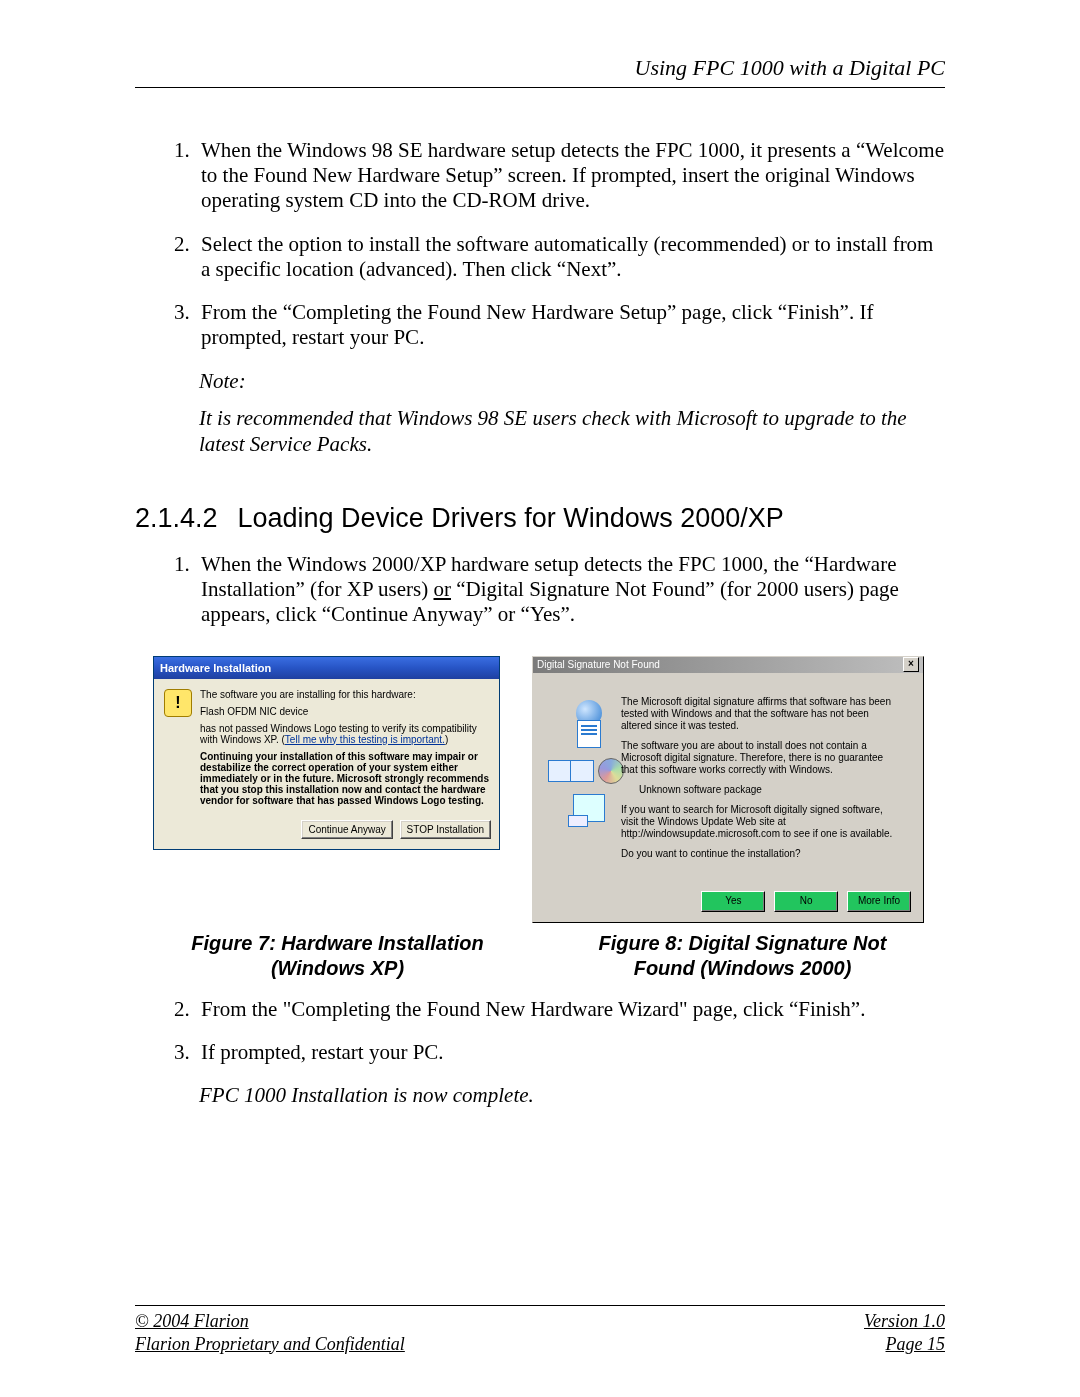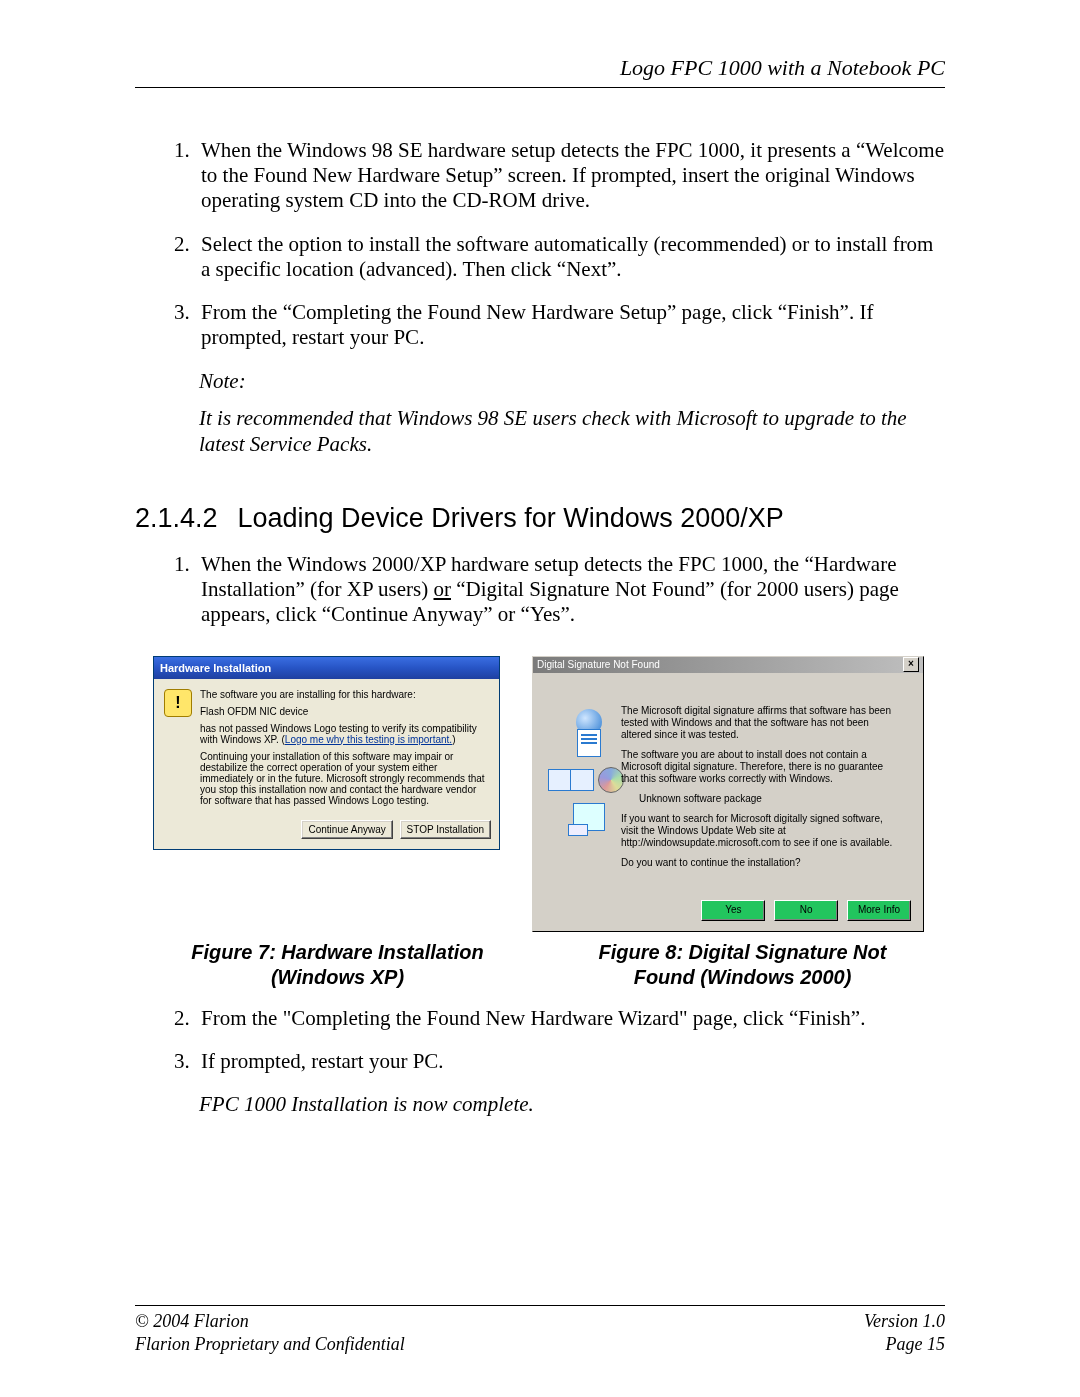--- a/index.html
+++ b/index.html
@@ -111,21 +111,21 @@
   }
   .dlg-xp .ex-icon::after{
     content:"!";
     position:absolute; left:0; right:0; top:0; bottom:0;
     text-align:center; line-height:26px;
     font-weight:bold; color:#000; font-size:16px;
   }
   .dlg-xp .txtcol { flex:1 1 auto; }
   .dlg-xp p { margin: 0 0 6px 0; }
   .dlg-xp .link { text-decoration: underline; color:#003399; }
-  .dlg-xp .bold { font-weight: normal; }
+  .dlg-xp .bold { font-weight: bold; }
   .dlg-xp .btnrow {
     text-align:right;
     padding: 4px 8px 10px 22px;
   }
   .winbtn {
     display:inline-block;
     min-width: 86px;
     height: 19px;
     line-height: 17px;
     font-family: Tahoma, Arial, sans-serif;
@@ -162,21 +162,20 @@
   }
   .dlg-2k .close {
     width:14px;height:13px;background:#d4d0c8;
     border:1px solid #000;
     border-top-color:#fff;border-left-color:#fff;
     text-align:center; line-height:11px; color:#000; font-weight:bold;
   }
   .dlg-2k .body2 {
     display:flex;
     padding:23px;
-    margin-top:9px;
   }
   .dlg-2k .iconstrip {
     width:65px; flex:0 0 65px;
     display:flex; flex-direction:column; align-items:center; gap:10px;
     padding-top:4px;
   }
   .ic-globe { border-radius:50%; background: radial-gradient(circle at 35% 35%, #cfe6ff, #2a7ad0); border:none; width:26px;height:26px; margin-bottom:-4px;}
   .ic-doc { background:#fff; border:1px solid #2a7ad0; width:22px; height:26px; position:relative; margin-top:-2px;}
   .ic-doc::after{content:"";position:absolute;left:3px;top:4px;right:3px;height:2px;background:#2a7ad0;box-shadow:0 4px 0 #2a7ad0,0 8px 0 #2a7ad0;}
   .overlap { display:flex; flex-direction:column; align-items:center; }
@@ -214,27 +213,27 @@
     left: 135px;
     width: 810px;
     bottom: 42px;
     border-top: 1px solid #000;
     padding-top: 4px;
     font-style: italic;
     font-size: 18px;
     display:flex;
     flex-direction:column;
   }
-  .footer-row { display:flex; justify-content:space-between; line-height:1.25;}
+  .footer-row { display:flex; justify-content:space-between; line-height:1.25;text-decoration:underline;}
 </style>
 </head>
 <body>
 
 <div class="page">
-  <div class="running-head">Logo FPC 1000 with a Notebook PC</div>
+  <div class="running-head">Using FPC 1000 with a Digital PC</div>
 
   <ol class="steps">
     <li>When the Windows 98 SE hardware setup detects the FPC 1000, it presents a “Welcome to the Found New Hardware Setup” screen. If prompted, insert the original Windows operating system CD into the CD-ROM drive.</li>
     <li>Select the option to install the software automatically (recommended) or to install from a specific location (advanced). Then click “Next”.</li>
     <li>From the “Completing the Found New Hardware Setup” page, click “Finish”. If prompted, restart your PC.</li>
   </ol>
   <div class="note">
     <div class="note-label">Note:</div>
     <div>It is recommended that Windows 98 SE users check with Microsoft to upgrade to the latest Service Packs.</div>
   </div>
@@ -252,21 +251,21 @@
   <div class="figs">
 
     <div class="figbox">
       <div class="dlg-xp">
         <div class="titlebar">Hardware Installation</div>
         <div class="body">
           <div class="ex-icon"></div>
           <div class="txtcol">
             <p>The software you are installing for this hardware:</p>
             <p>Flash OFDM NIC device</p>
-            <p><span>has not passed Windows Logo testing to verify its compatibility with Windows XP. (</span><span class="link">Logo me why this testing is important.</span><span>)</span></p>
+            <p><span>has not passed Windows Logo testing to verify its compatibility with Windows XP. (</span><span class="link">Tell me why this testing is important.</span><span>)</span></p>
             <p class="bold">Continuing your installation of this software may impair or destabilize the correct operation of your system either immediately or in the future. Microsoft strongly recommends that you stop this installation now and contact the hardware vendor for software that has passed Windows Logo testing.</p>
           </div>
         </div>
         <div class="btnrow">
           <span class="winbtn">Continue Anyway</span>
           <span class="winbtn">STOP Installation</span>
         </div>
       </div>
     </div>
 

